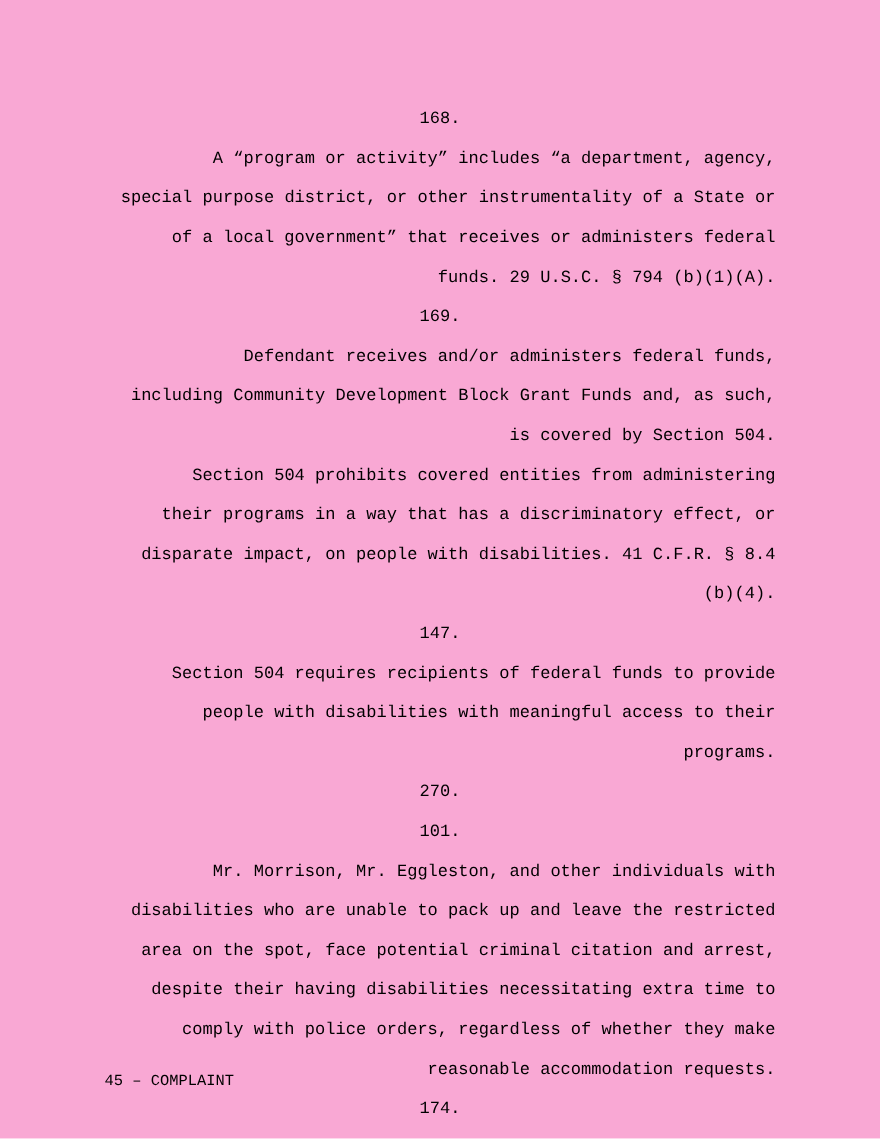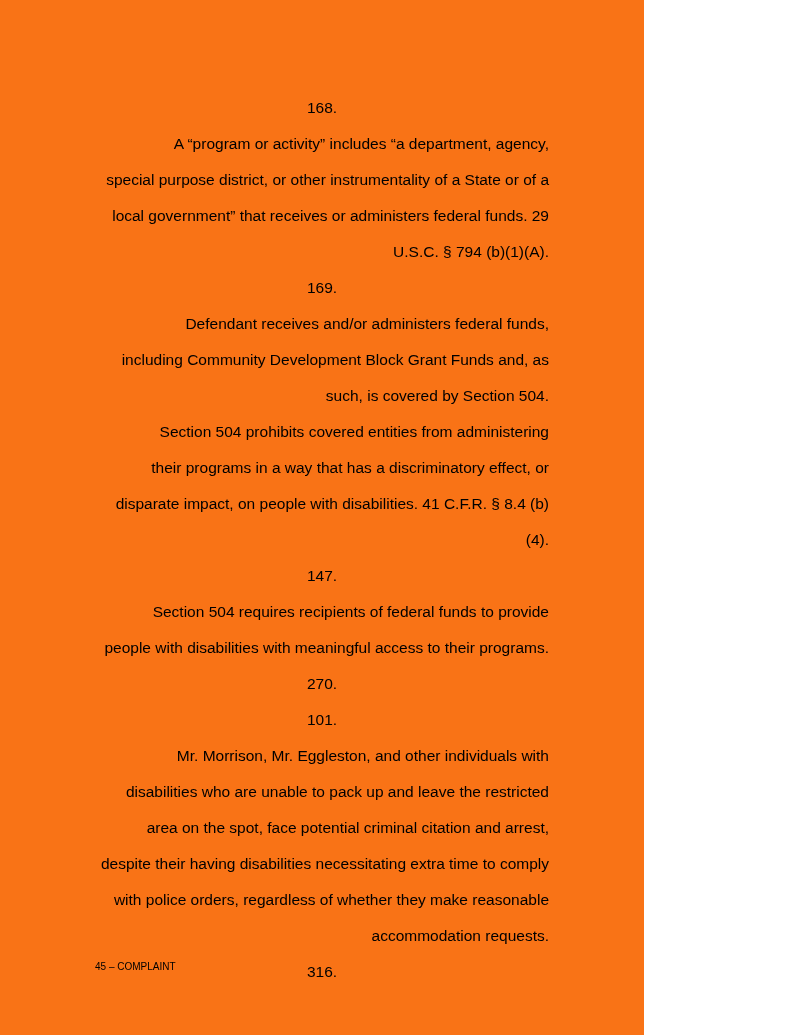--- a/index.html
+++ b/index.html
@@ -2,24 +2,24 @@
 <html><head>
 <meta charset="utf-8">
 <style>
   html, body {
     margin: 0;
     padding: 0;
     background: #ffffff;
   }
   .page {
     position: relative;
-    width: 644px;
+    width: 800px;
     height: 1035px;
-    background: #f97316;
-    font-family: Liberation Sans, sans-serif;
+    background: #f9a8d4;
+    font-family: Liberation Mono, monospace;
     font-size: 15.5px;
     color: #000000;
     box-sizing: border-box;
     overflow: hidden;
   }
   .content {
     position: absolute;
     top: 90px;
     left: 95px;
     right: 95px;
@@ -32,23 +32,23 @@
   }
   .para-text {
     text-align: right;
     text-indent: 48px;
     line-height: 36px;
     margin: 0;
   }
   .footer {
     position: absolute;
     left: 95px;
-    bottom: 58px;
+    bottom: 42px;
     line-height: 20px;
-    font-size: 10px;
+    font-size: 14px;
   }
 </style>
 </head>
 <body>
 
 <div class="page">
   <div class="content">
 
     <p class="para-number">168.</p>
     <p class="para-text">A “program or activity” includes “a department, agency, special purpose district, or other instrumentality of a State or of a local government” that receives or administers federal funds. 29 U.S.C. § 794 (b)(1)(A).</p>
@@ -59,18 +59,18 @@
     <p class="para-text">Section 504 prohibits covered entities from administering their programs in a way that has a discriminatory effect, or disparate impact, on people with disabilities.  41 C.F.R. § 8.4 (b)(4).</p>
 
     <p class="para-number">147.</p>
     <p class="para-text">Section 504 requires recipients of federal funds to provide people with disabilities with meaningful access to their programs.</p>
 
     <p class="para-number">270.</p>
 
     <p class="para-number">101.</p>
     <p class="para-text">Mr. Morrison, Mr. Eggleston, and other individuals with disabilities who are unable to pack up and leave the restricted area on the spot, face potential criminal citation and arrest, despite their having disabilities necessitating extra time to comply with police orders, regardless of whether they make reasonable accommodation requests.</p>
 
-    <p class="para-number">316.</p>
+    <p class="para-number">174.</p>
 
   </div>
 
   <div class="footer">45 – COMPLAINT</div>
 </div>
 
 </body></html>

